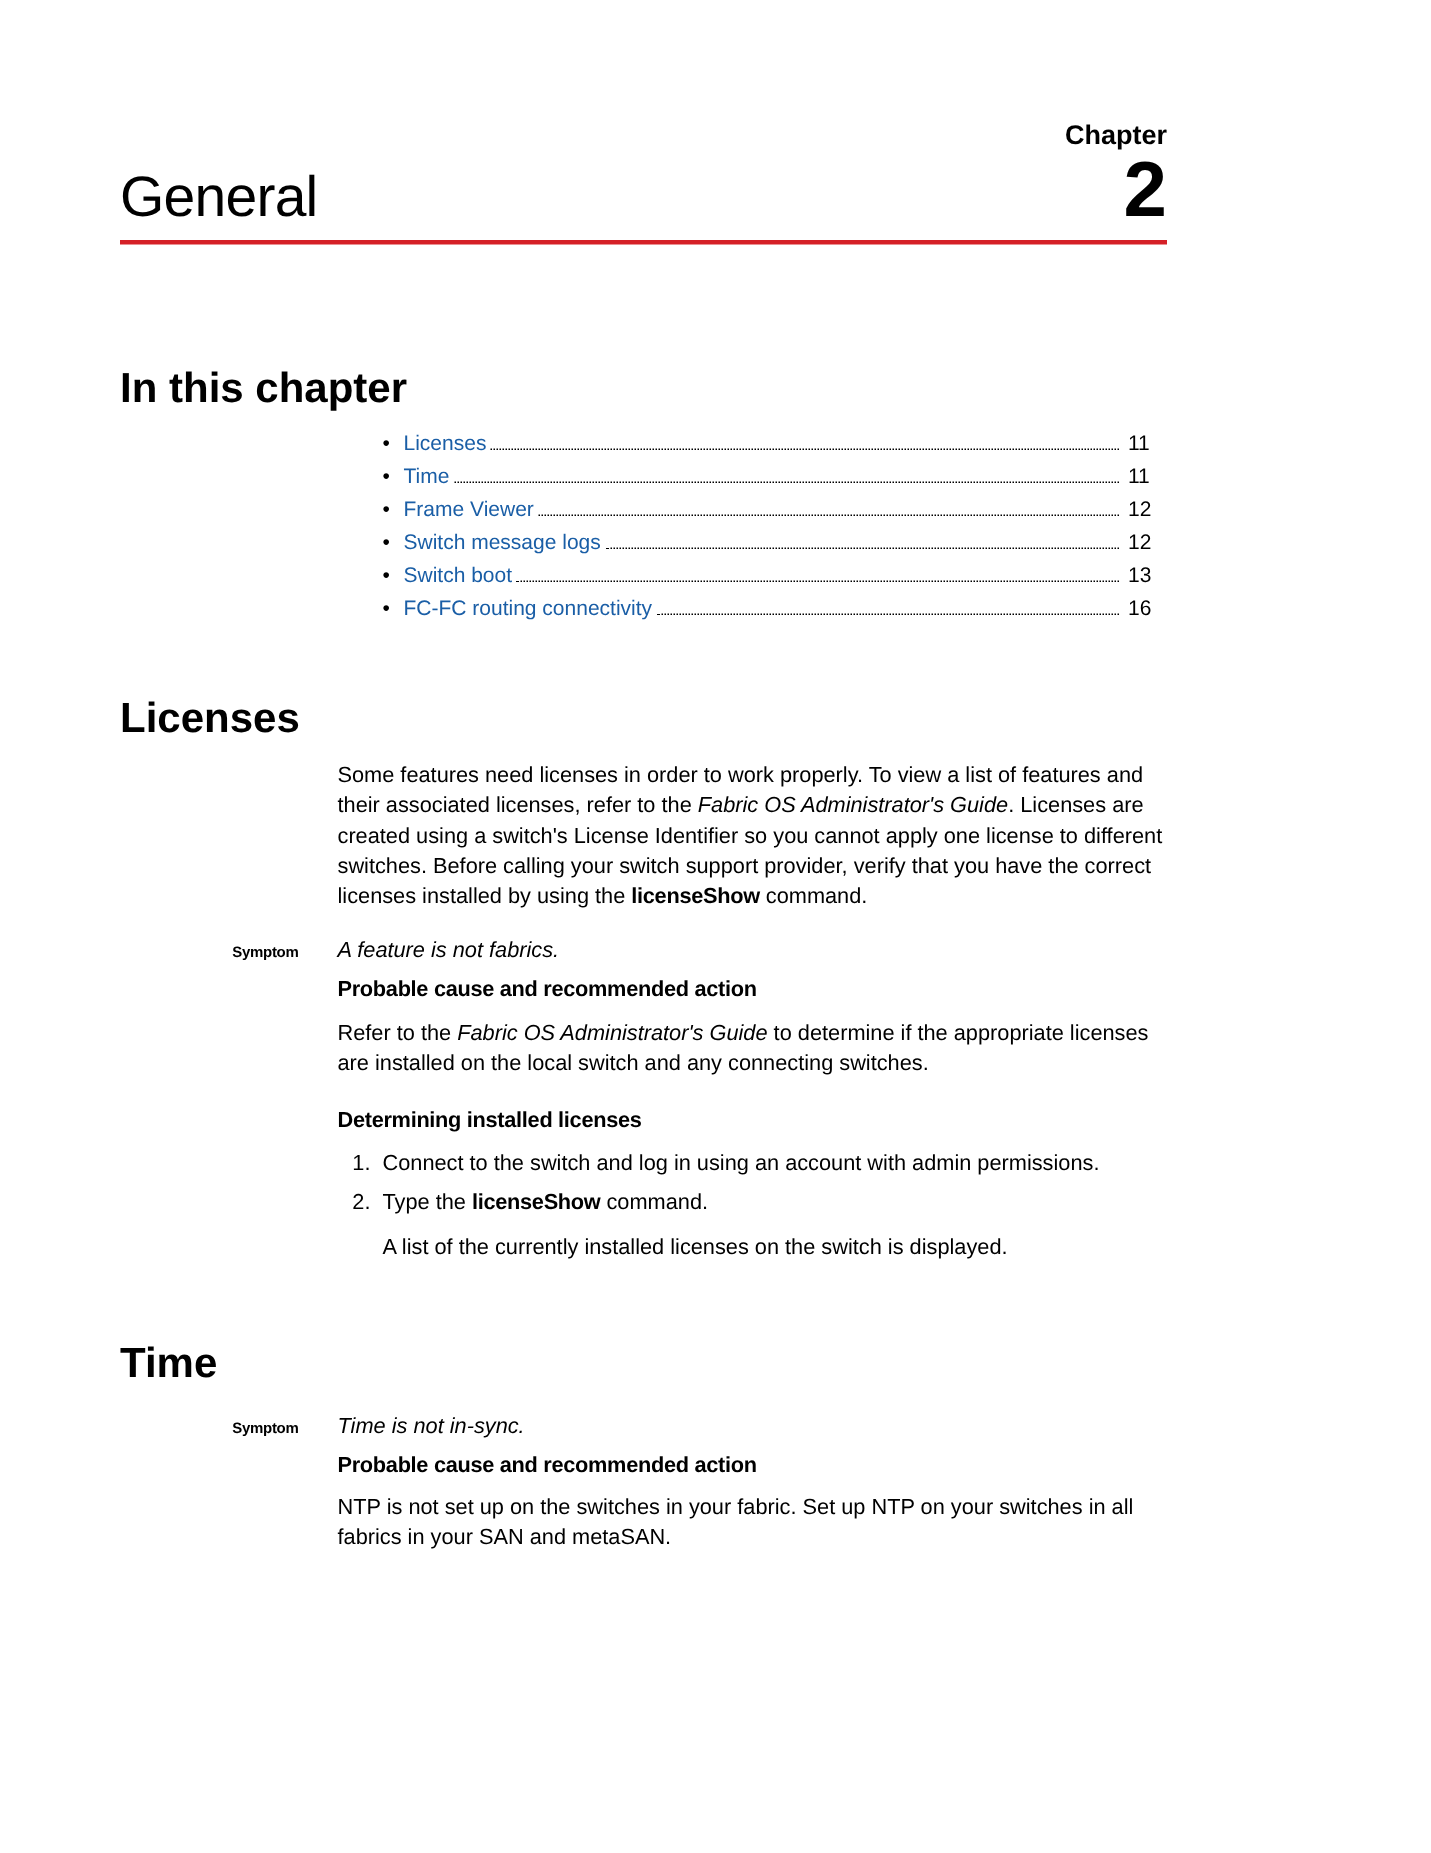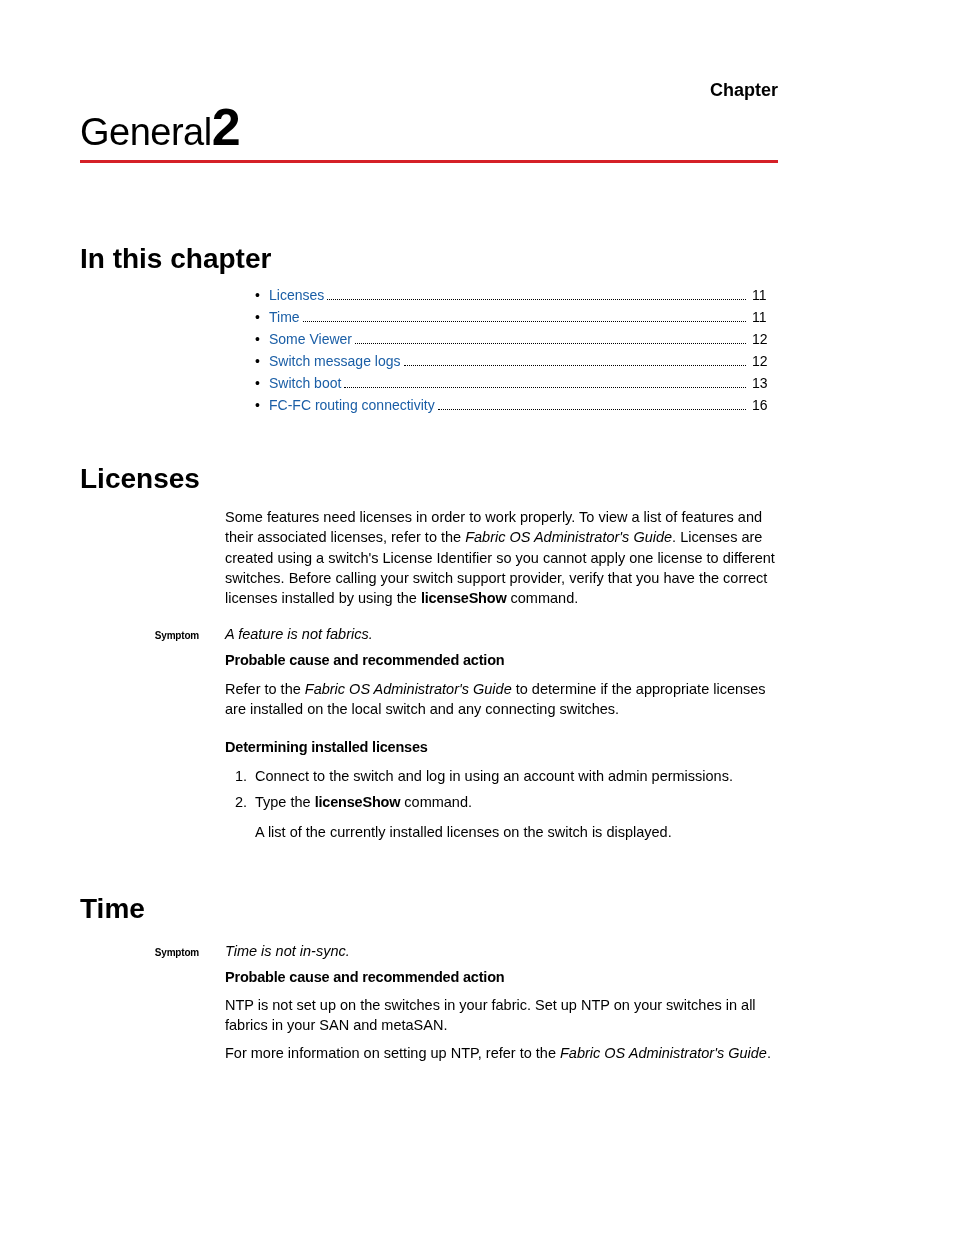--- a/index.html
+++ b/index.html
@@ -18,20 +18,21 @@
   }
   .chapter-label {
     text-align: right;
     font-weight: 700;
     font-size: 18px;
     margin-bottom: 0;
   }
   .header-row {
     display: flex;
     align-items: baseline;
+    justify-content: space-between;
     border-bottom: 3px solid #d52027;
     padding-bottom: 6px;
     margin-bottom: 80px;
   }
   .chapter-title {
     font-family: "Helvetica Neue Condensed", "Arial Narrow", Arial, sans-serif;
     font-size: 38px;
     font-weight: 400;
     font-stretch: condensed;
     letter-spacing: -0.5px;
@@ -155,21 +156,21 @@
       <span class="toc-page">11</span>
     </div>
     <div class="toc-entry">
       <span class="toc-bullet">•</span>
       <a href="#" class="toc-link">Time</a>
       <span class="toc-dots"></span>
       <span class="toc-page">11</span>
     </div>
     <div class="toc-entry">
       <span class="toc-bullet">•</span>
-      <a href="#" class="toc-link">Some Viewer</a>
+      <a href="#" class="toc-link">Frame Viewer</a>
       <span class="toc-dots"></span>
       <span class="toc-page">12</span>
     </div>
     <div class="toc-entry">
       <span class="toc-bullet">•</span>
       <a href="#" class="toc-link">Switch message logs</a>
       <span class="toc-dots"></span>
       <span class="toc-page">12</span>
     </div>
     <div class="toc-entry">
@@ -219,18 +220,15 @@
   <h2 class="section-h1">Time</h2>
 
   <div class="symptom-row">
     <div class="symptom-label">Symptom</div>
     <div class="symptom-text">Time is not in-sync.</div>
   </div>
 
   <div class="body-text">
     <div class="subhead">Probable cause and recommended action</div>
     <p>NTP is not set up on the switches in your fabric. Set up NTP on your switches in all fabrics in your SAN and metaSAN.</p>
-    <p>
-      <span>For more information on setting up NTP, refer to the </span><span class="italic">Fabric OS Administrator's Guide</span><span>.</span>
-    </p>
   </div>
 
 </div>
 
 </body></html>

